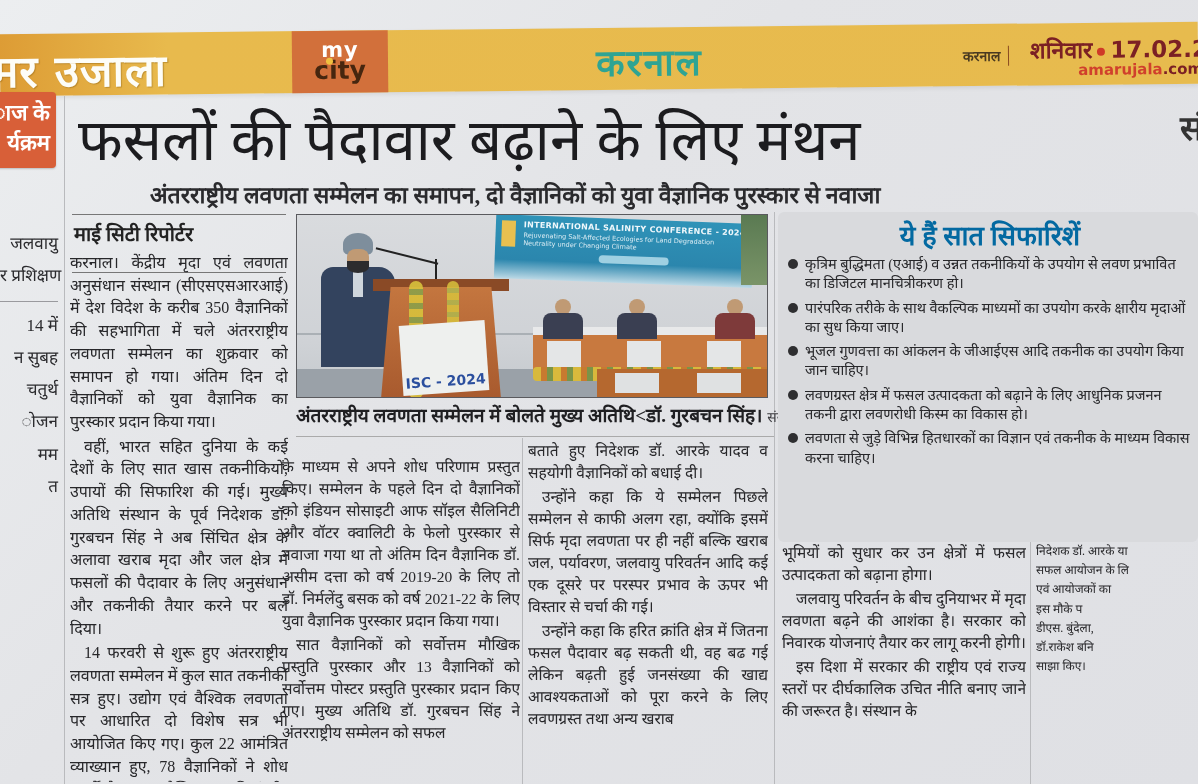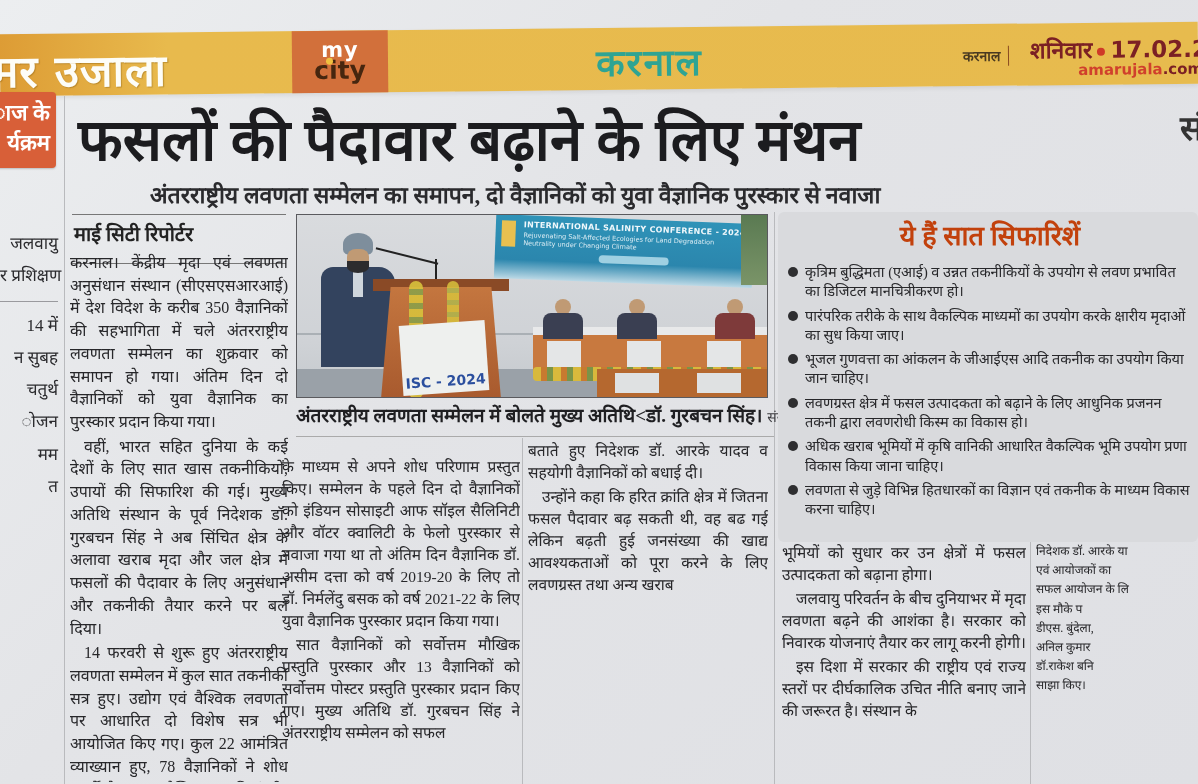--- a/index.html
+++ b/index.html
@@ -30,42 +30,42 @@
   .place-small::after { content:""; display:inline-block; width:1px; height:20px; background:#8a4b20;
              margin-left:8px; vertical-align:-5px; }
   .datecluster { position:absolute; left:1030px; top:10px; color:#7b2024; font-weight:bold; font-size:23px;
              white-space:nowrap; font-family:"DejaVu Sans",sans-serif; }
   .datecluster .reddot { display:inline-block; width:8px; height:8px; border-radius:50%; background:#cf3a28; margin:0 6px 2px 4px; }
   .website { position:absolute; left:1078px; top:38px; font-size:15px; font-weight:bold; color:#d0402c;
              font-family:"DejaVu Sans",sans-serif; }
   .website b { color:#7b2024; }
 
   
-  .headline { position:absolute; left:78px; top:98px; width:1070px; font-size:58px; font-weight:bold;
+  .headline { position:absolute; left:78px; top:98px; width:1070px; font-size:58px; font-weight:normal;
               color:#1c1c1f; white-space:nowrap; letter-spacing:0; }
   .subheadline { position:absolute; left:150px; top:178px; width:900px; font-size:23px; font-weight:bold;
               color:#2a2a2d; white-space:nowrap; }
   .edge-frag-1 { position:absolute; left:1180px; top:104px; font-size:34px; font-weight:bold; color:#333; }
   .edge-frag-2 { position:absolute; left:1186px; top:238px; font-size:18px; color:#444; }
 
   
   .orangebox { position:absolute; left:-10px; top:92px; width:66px; height:76px; background:#d85f38;
                border-radius:4px; color:#fff; font-weight:bold; font-size:22px; text-align:right;
                padding:6px 6px 0 0; line-height:1.35; box-shadow:0 1px 2px rgba(0,0,0,.2); }
   .leftstrip { position:absolute; left:0; top:228px; width:58px; text-align:right; font-size:17px;
                line-height:1.9; color:#2b2b2e; }
   .leftstrip .frag { white-space:nowrap; }
   .leftstrip .divider { border-top:1px solid #9a9a9e; margin:8px 0; }
 
   
   .vrule { position:absolute; width:1px; background:#b9babd; }
 
   
   .byline { position:absolute; left:72px; top:214px; width:214px; font-size:20px; font-weight:bold;
-            color:#222; padding:5px 2px 16px; border-top:1px solid #777; border-bottom:1px solid #777; }
+            color:#222; padding:5px 2px 25px; border-top:1px solid #777; border-bottom:1px solid #777; }
   .col { position:absolute; font-size:16px; line-height:1.42; color:#27272a; text-align:justify; overflow:hidden; }
   .col p { margin-bottom:2px; text-indent:14px; }
   .col p:first-child { text-indent:0; }
   #col1 { left:70px;  top:252px; width:218px; height:530px; }
   #col2 { left:282px; top:456px; width:238px; height:342px; font-size:15.5px; }
   #col3 { left:528px; top:440px; width:240px; height:342px; font-size:15.5px; }
   #col4 { left:782px; top:542px; width:244px; height:240px; font-size:15.5px; }
   #col5 { left:1036px; top:542px; width:162px; height:240px; font-size:12px; line-height:1.6; }
   #col5 p { text-indent:0; margin:0; white-space:nowrap; }
 
@@ -117,21 +117,21 @@
   .stage-front { position:absolute; left:300px; bottom:0; width:172px; height:28px; background:#b5682f; }
   .stage-white { position:absolute; bottom:4px; width:44px; height:20px; background:#dfe1e2; }
 
   .caption { position:absolute; left:296px; top:402px; width:478px; font-size:19px; font-weight:bold;
              color:#1f1f22; border-bottom:1px solid #aaa; padding-bottom:8px; white-space:nowrap; }
   .caption .src { font-size:14px; font-weight:normal; color:#3a3a3e; }
 
   
   .recbox { position:absolute; left:778px; top:212px; width:420px; height:330px;
             background:#d9dadd; border-radius:6px; padding:4px 6px 0 10px; overflow:hidden; }
-  .rec-title { text-align:center; font-size:27px; font-weight:bold; color:#c2410c; margin-bottom:10px; }
+  .rec-title { text-align:center; font-size:27px; font-weight:bold; color:#0369a1; margin-bottom:2px; }
   .rec-item { position:relative; font-size:14.5px; line-height:1.33; color:#27272a; padding-left:17px; margin-bottom:5px; }
   .rec-item::before { content:""; position:absolute; left:0; top:4px; width:10px; height:10px;
             border-radius:50%; background:#2e2e30; }
 </style>
 </head>
 <body>
 
 <div class="paper">
 
   <div class="band">
@@ -184,34 +184,34 @@
       <p>करनाल। केंद्रीय मृदा एवं लवणता अनुसंधान संस्थान (सीएसएसआरआई) में देश विदेश के करीब 350 वैज्ञानिकों की सहभागिता में चले अंतरराष्ट्रीय लवणता सम्मेलन का शुक्रवार को समापन हो गया। अंतिम दिन दो वैज्ञानिकों को युवा वैज्ञानिक का पुरस्कार प्रदान किया गया।</p>
       <p>वहीं, भारत सहित दुनिया के कई देशों के लिए सात खास तकनीकियों, उपायों की सिफारिश की गई। मुख्य अतिथि संस्थान के पूर्व निदेशक डॉ. गुरबचन सिंह ने अब सिंचित क्षेत्र के अलावा खराब मृदा और जल क्षेत्र में फसलों की पैदावार के लिए अनुसंधान और तकनीकी तैयार करने पर बल दिया।</p>
       <p>14 फरवरी से शुरू हुए अंतरराष्ट्रीय लवणता सम्मेलन में कुल सात तकनीकी सत्र हुए। उद्योग एवं वैश्विक लवणता पर आधारित दो विशेष सत्र भी आयोजित किए गए। कुल 22 आमंत्रित व्याख्यान हुए, 78 वैज्ञानिकों ने शोध कार्यों के ऊपर मौखिक प्रस्तुतियां दी। इसके अलावा 92 वैज्ञानिकों ने पोस्टर</p>
     </div>
   <div class="col" id="col2">
       <p>के माध्यम से अपने शोध परिणाम प्रस्तुत किए। सम्मेलन के पहले दिन दो वैज्ञानिकों को इंडियन सोसाइटी आफ सॉइल सैलिनिटी और वॉटर क्वालिटी के फेलो पुरस्कार से नवाजा गया था तो अंतिम दिन वैज्ञानिक डॉ. असीम दत्ता को वर्ष 2019-20 के लिए तो डॉ. निर्मलेंदु बसक को वर्ष 2021-22 के लिए युवा वैज्ञानिक पुरस्कार प्रदान किया गया।</p>
       <p>सात वैज्ञानिकों को सर्वोत्तम मौखिक प्रस्तुति पुरस्कार और 13 वैज्ञानिकों को सर्वोत्तम पोस्टर प्रस्तुति पुरस्कार प्रदान किए गए। मुख्य अतिथि डॉ. गुरबचन सिंह ने अंतरराष्ट्रीय सम्मेलन को सफल</p>
     </div>
   <div class="col" id="col3">
       <p>बताते हुए निदेशक डॉ. आरके यादव व सहयोगी वैज्ञानिकों को बधाई दी।</p>
+      <p>उन्होंने कहा कि ये सम्मेलन पिछले सम्मेलन से काफी अलग रहा, क्योंकि इसमें सिर्फ मृदा लवणता पर ही नहीं बल्कि खराब जल, पर्यावरण, जलवायु परिवर्तन आदि कई एक दूसरे पर परस्पर प्रभाव के ऊपर भी विस्तार से चर्चा की गई।</p>
       <p>उन्होंने कहा कि हरित क्रांति क्षेत्र में जितना फसल पैदावार बढ़ सकती थी, वह बढ गई लेकिन बढ़ती हुई जनसंख्या की खाद्य आवश्यकताओं को पूरा करने के लिए लवणग्रस्त तथा अन्य खराब</p>
     </div>
   <div class="col" id="col4">
       <p>भूमियों को सुधार कर उन क्षेत्रों में फसल उत्पादकता को बढ़ाना होगा।</p>
       <p>जलवायु परिवर्तन के बीच दुनियाभर में मृदा लवणता बढ़ने की आशंका है। सरकार को निवारक योजनाएं तैयार कर लागू करनी होगी।</p>
       <p>इस दिशा में सरकार की राष्ट्रीय एवं राज्य स्तरों पर दीर्घकालिक उचित नीति बनाए जाने की जरूरत है। संस्थान के</p>
     </div>
   <div class="col" id="col5">
       <p>निदेशक डॉ. आरके या</p>
+      <p>सफल आयोजन के लि</p>
       <p>एवं आयोजकों का</p>
-      <p>सफल आयोजन के लि</p>
       <p>इस मौके प</p>
       <p>डीएस. बुंदेला,</p>
-      <p>अनिल कुमार</p>
       <p>डॉ.राकेश बनि</p>
       <p>साझा किए।</p>
     </div>
 
   <div class="photo">
     <div class="ph-banner">
       <span class="sq"></span>
       <div class="t1">INTERNATIONAL SALINITY CONFERENCE - 2024</div>
       <div class="t2">Rejuvenating Salt-Affected Ecologies for Land Degradation Neutrality under Changing Climate</div>
       <div class="pill"></div>
@@ -255,18 +255,17 @@
     <span class="src"> <span>संस्थान</span></span>
   </div>
 
   <div class="recbox">
     <div class="rec-title">ये हैं सात सिफारिशें</div>
     <div>
         <div class="rec-item">कृत्रिम बुद्धिमता (एआई) व उन्नत तकनीकियों के उपयोग से लवण प्रभावित का डिजिटल मानचित्रीकरण हो।</div>
         <div class="rec-item">पारंपरिक तरीके के साथ वैकल्पिक माध्यमों का उपयोग करके क्षारीय मृदाओं का सुध किया जाए।</div>
         <div class="rec-item">भूजल गुणवत्ता का आंकलन के जीआईएस आदि तकनीक का उपयोग किया जान चाहिए।</div>
         <div class="rec-item">लवणग्रस्त क्षेत्र में फसल उत्पादकता को बढ़ाने के लिए आधुनिक प्रजनन तकनी द्वारा लवणरोधी किस्म का विकास हो।</div>
-        <div class="rec-item">अधिक खराब भूमियों में कृषि वानिकी आधारित वैकल्पिक भूमि उपयोग प्रणा विकास किया जाना चाहिए।</div>
         <div class="rec-item">लवणता से जुड़े विभिन्न हितधारकों का विज्ञान एवं तकनीक के माध्यम विकास करना चाहिए।</div>
       </div>
   </div>
 
 </div>
 
 </body></html>

